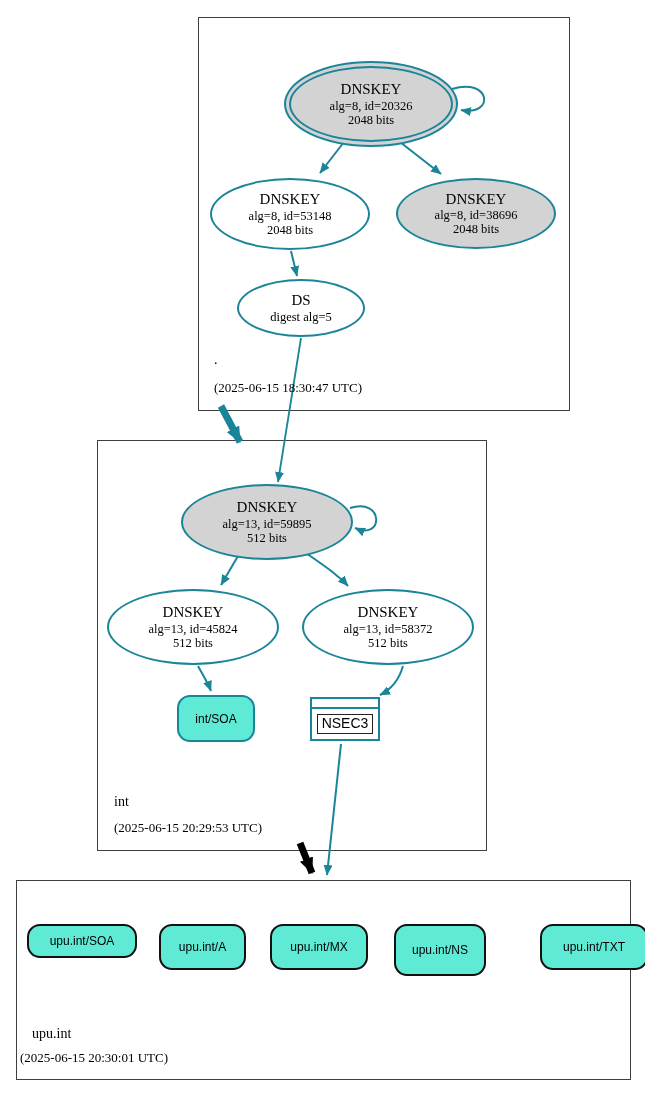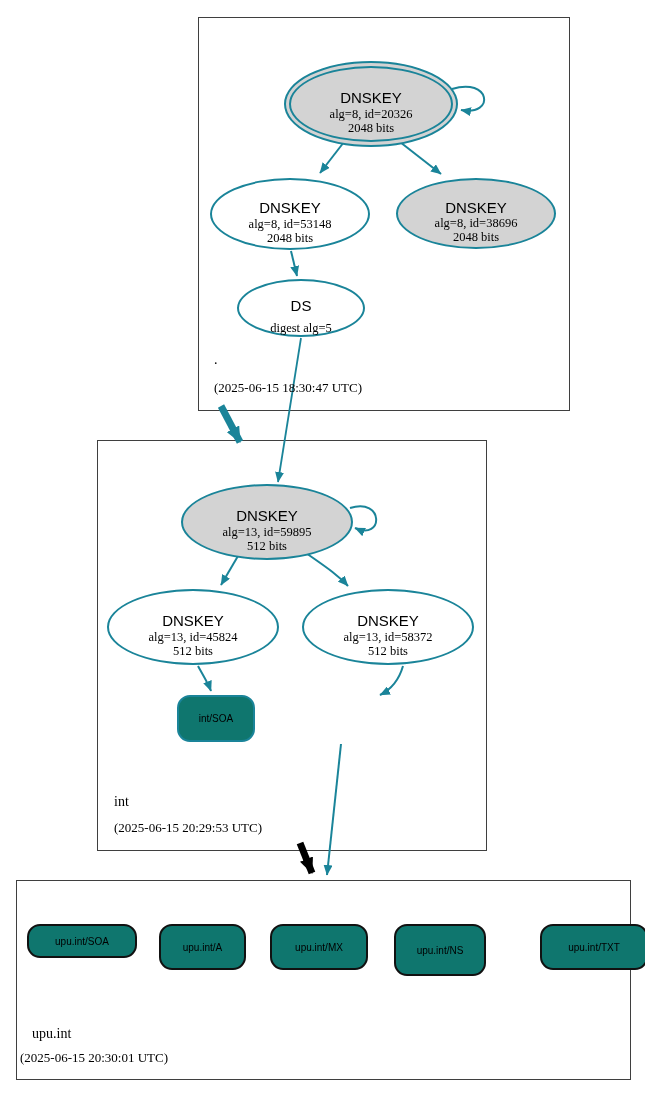--- a/index.html
+++ b/index.html
@@ -9,25 +9,25 @@
   .zone-name{position:absolute;font-family:"Liberation Serif",serif;font-size:14px;z-index:4;}
   .zone-ts{position:absolute;font-family:"Liberation Serif",serif;font-size:13px;z-index:4;}
   .edges{position:absolute;left:0;top:0;z-index:2;pointer-events:none;}
   .node{position:absolute;z-index:3;box-sizing:border-box;}
   .ellipse{border:2.2px solid #1a8499;border-radius:50%;background:#fff;
            display:flex;flex-direction:column;align-items:center;justify-content:center;
            text-align:center;}
   .gray{background:#d3d3d3;}
   .ring{position:absolute;left:3px;top:3px;right:3px;bottom:3px;border:2px solid #1a8499;
         border-radius:50%;pointer-events:none;}
-  .node-title{font-family:Liberation Sans, sans-serif;font-size:15px;line-height:1.15;margin-top:16px;}
+  .node-title{font-family:Liberation Serif, serif;font-size:15px;line-height:1.15;}
   .node-detail{font-family:"Liberation Serif",serif;font-size:12.5px;line-height:1.12;}
-  .rrset{border:2px solid #111;border-radius:13px;background:#0f766e;
+  .rrset{border:2px solid #111;border-radius:13px;background:#5eead4;
          display:flex;align-items:center;justify-content:center;
-         font-family:"Liberation Sans",sans-serif;font-size:10px;}
+         font-family:"Liberation Sans",sans-serif;font-size:12px;}
   .rrset-teal{border-color:#1a8499;}
   .nsec3{border:2.5px solid #1a8499;background:#fff;display:flex;flex-direction:column;}
   .nsec3-top{height:8px;border-bottom:2.5px solid #1a8499;}
   .nsec3-body{flex:1;display:flex;align-items:center;justify-content:center;padding:2px;}
   .nsec3-inner{border:1px solid #222;padding:0 4px;
                font-family:"Liberation Sans",sans-serif;font-size:14px;line-height:1.25;}
 </style>
 </head>
 <body>
 
@@ -91,21 +91,21 @@
     <span class="node-detail">alg=8, id=53148</span>
     <span class="node-detail">2048 bits</span>
   </div>
 
   <div class="node ellipse gray" style="left:396px;top:178px;width:160px;height:71px;">
     <span class="node-title">DNSKEY</span>
     <span class="node-detail">alg=8, id=38696</span>
     <span class="node-detail">2048 bits</span>
   </div>
 
-  <div class="node ellipse" style="left:237px;top:279px;width:128px;height:58px;justify-content:space-between;">
+  <div class="node ellipse" style="left:237px;top:279px;width:128px;height:58px;">
     <span class="node-title">DS</span>
     <span class="node-detail">digest alg=5</span>
   </div>
 
   <div class="node ellipse gray" style="left:181px;top:484px;width:172px;height:76px;">
     <span class="node-title">DNSKEY</span>
     <span class="node-detail">alg=13, id=59895</span>
     <span class="node-detail">512 bits</span>
   </div>
 
@@ -118,20 +118,26 @@
   <div class="node ellipse" style="left:302px;top:589px;width:172px;height:76px;">
     <span class="node-title">DNSKEY</span>
     <span class="node-detail">alg=13, id=58372</span>
     <span class="node-detail">512 bits</span>
   </div>
 
   <div class="node rrset rrset-teal" style="left:177px;top:695px;width:78px;height:47px;">
     <span>int/SOA</span>
   </div>
 
+  <div class="node nsec3" style="left:310px;top:697px;width:70px;height:44px;">
+    <div class="nsec3-top"></div>
+    <div class="nsec3-body">
+      <span class="nsec3-inner">NSEC3</span>
+    </div>
+  </div>
 
   <div class="node rrset" style="left:27px;top:924px;width:110px;height:34px;">
     <span>upu.int/SOA</span>
   </div>
   <div class="node rrset" style="left:270px;top:924px;width:98px;height:46px;">
     <span>upu.int/MX</span>
   </div>
   <div class="node rrset" style="left:159px;top:924px;width:87px;height:46px;">
     <span>upu.int/A</span>
   </div>

